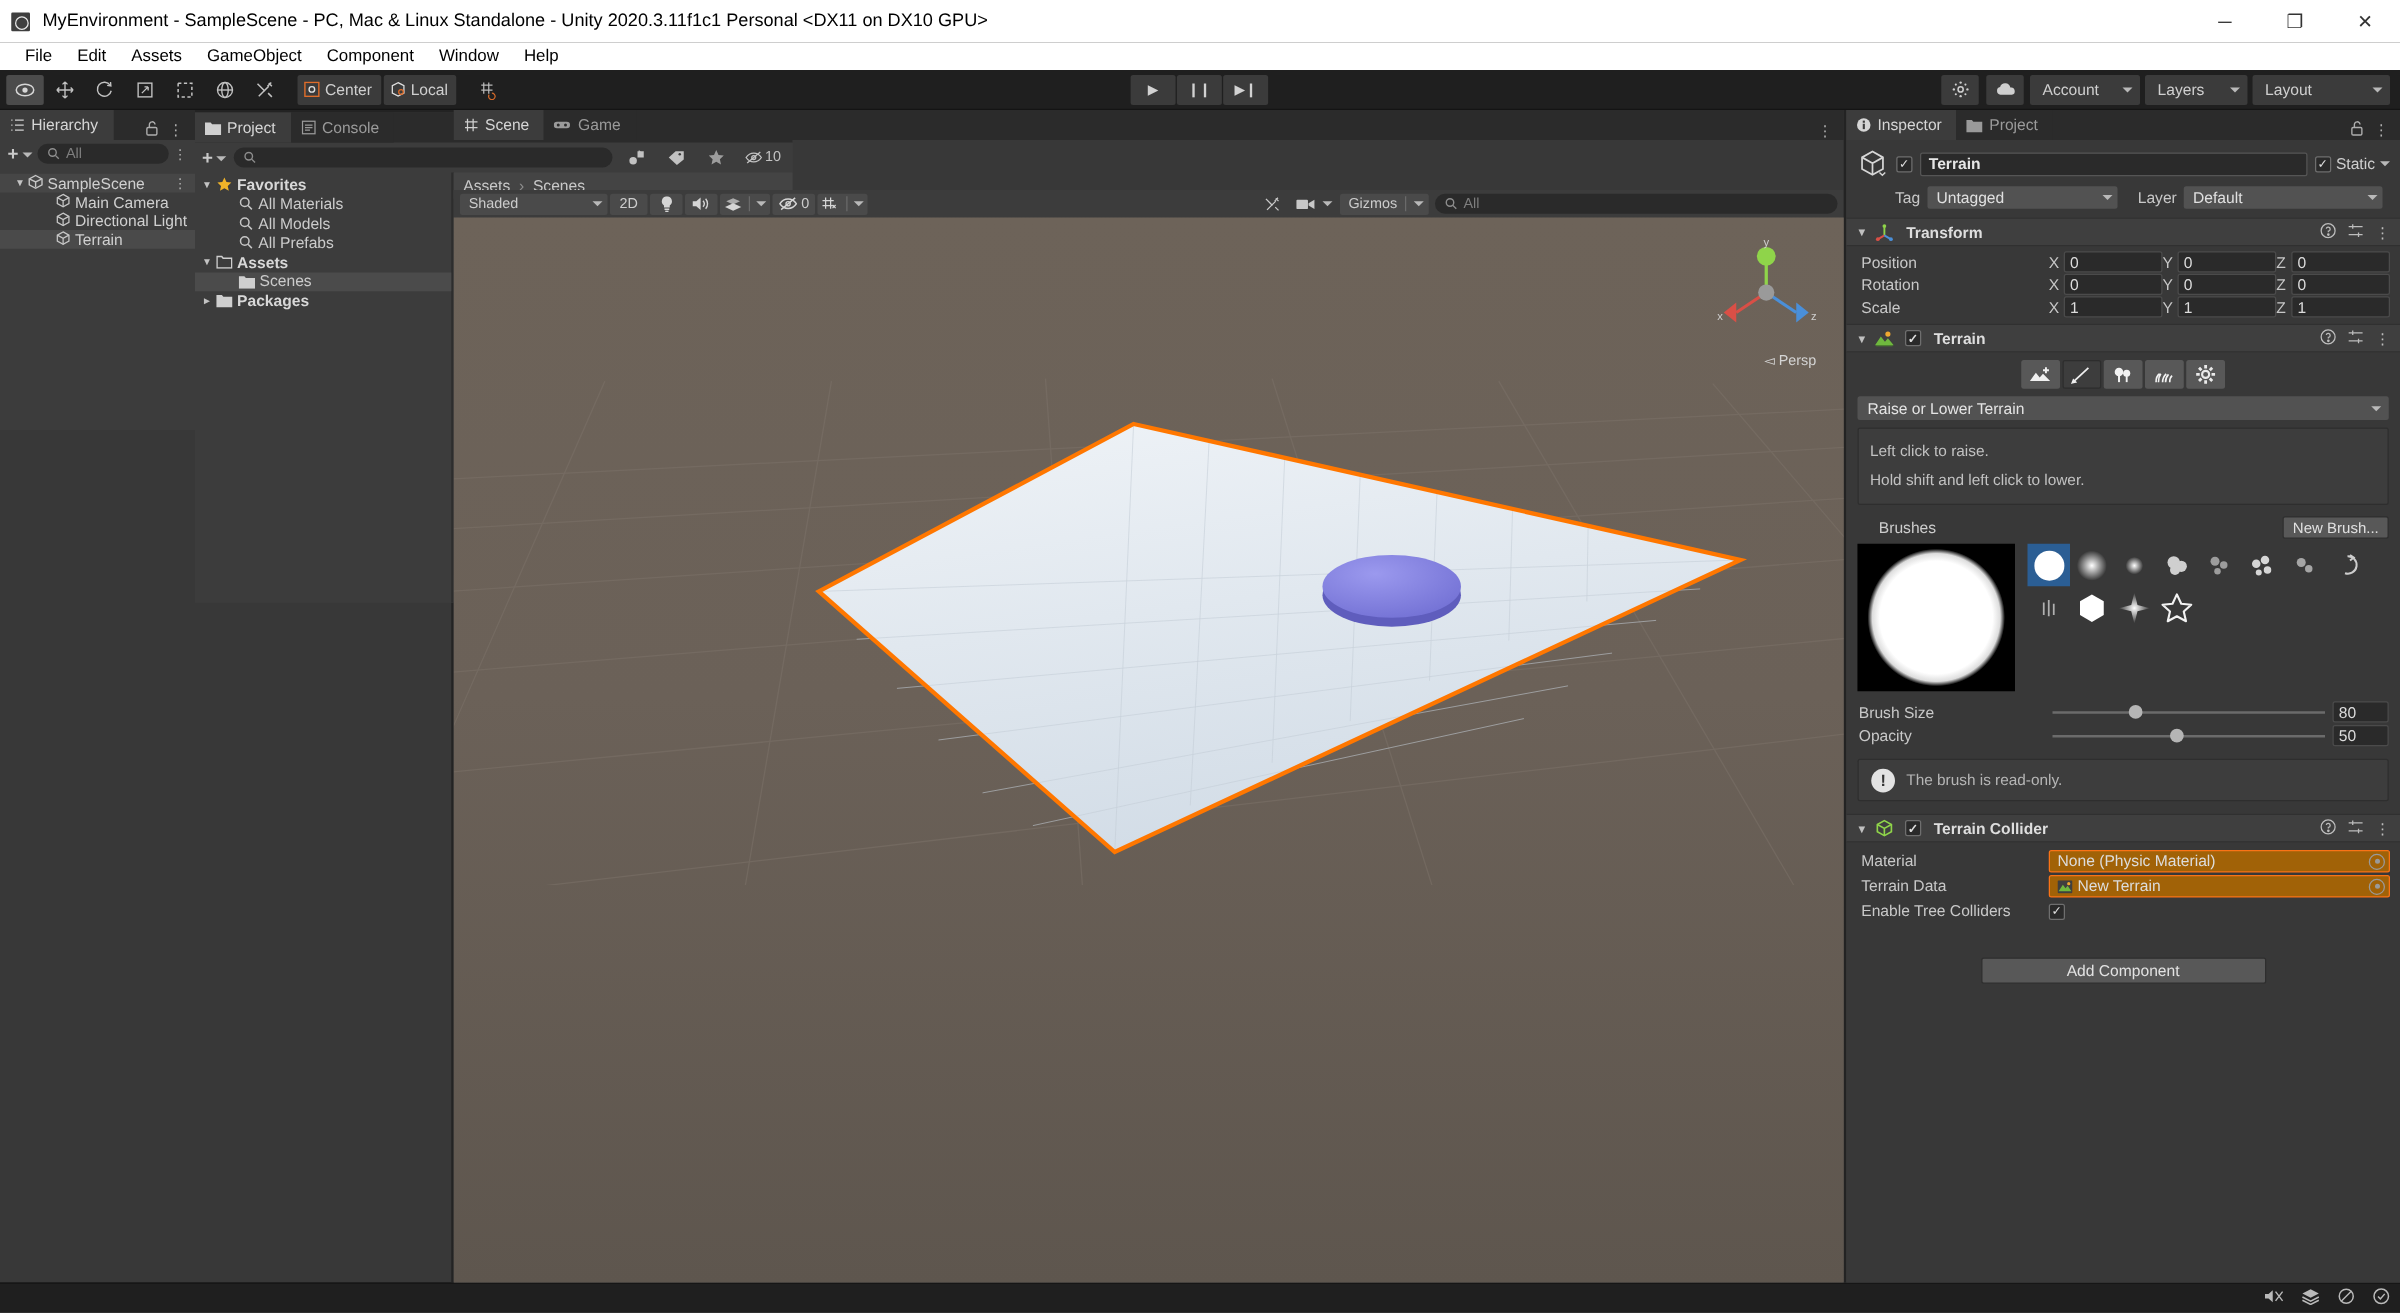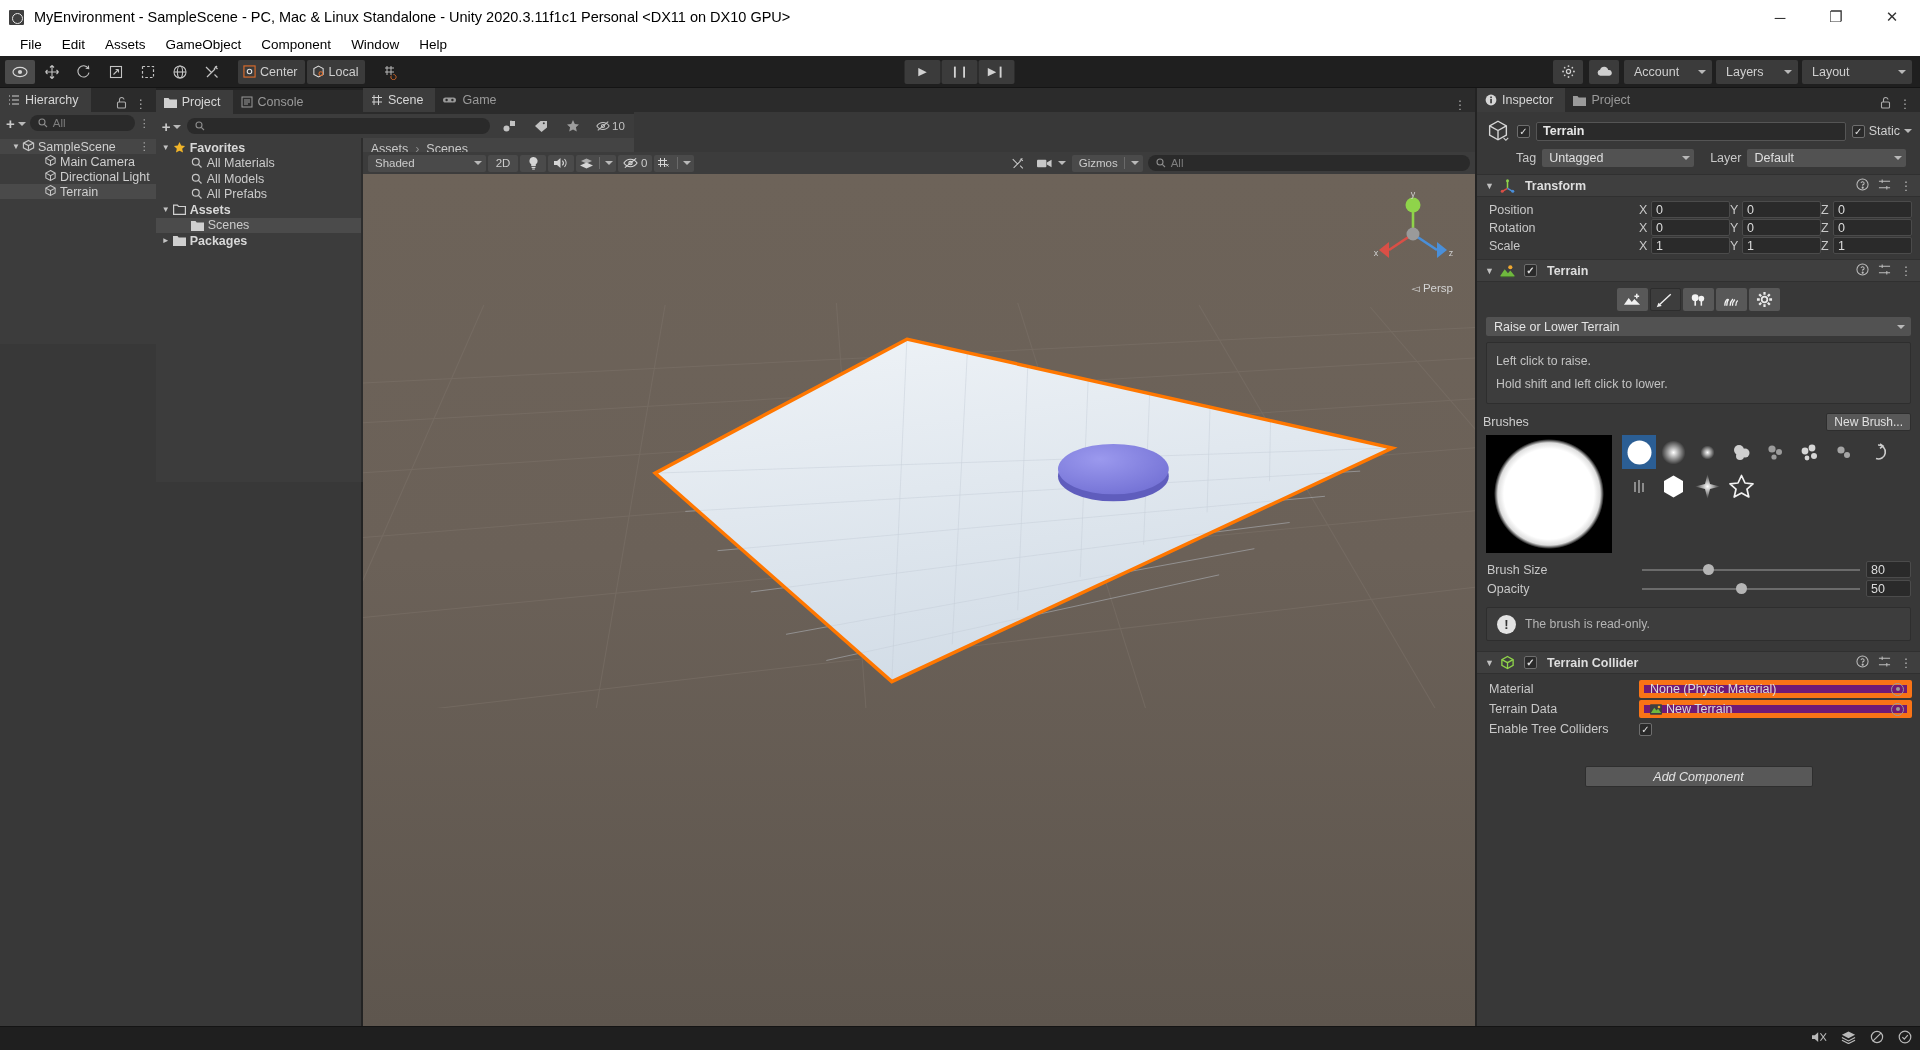--- a/index.html
+++ b/index.html
@@ -140,21 +140,21 @@
   .numfield { flex:1; height:17px; background:#2a2a2a; border:1px solid #4b4b4b; border-radius:2px;
     display:flex; align-items:center; padding:0 4px; color:#dcdcdc; font-size:12.5px; }
   .tool-tabs { display:flex; justify-content:center; gap:2px; padding:6px 0 6px 0; }
   .tool-tab { width:31px; height:23px; background:#585858; border-radius:2px; display:flex;
     align-items:center; justify-content:center; }
   .tool-tab.on { background:#3d3d3d; border:1px solid #2d2d2d; }
   .wide-drop { margin:0 9px; height:19px; background:#525252; border-radius:2px; display:flex;
     align-items:center; justify-content:space-between; padding:0 6px 0 8px; color:#e4e4e4; font-size:12.5px; }
   .helpbox { margin:6px 9px 0 9px; background:#3d3d3d; border:1px solid #2e2e2e; border-radius:2px;
     padding:7px 9px; font-size:12.3px; color:#c2c2c2; line-height:23px; }
-  .sect-lbl { padding:9px 9px 4px 6px; font-size:12.5px; color:#cdcdcd; display:flex; align-items:center; }
+  .sect-lbl { padding:9px 9px 4px 26px; font-size:12.5px; color:#cdcdcd; display:flex; align-items:center; }
   .btn-sm { margin-left:auto; height:18px; background:#585858; border:1px solid #2e2e2e; border-radius:2px;
     padding:0 7px; display:flex; align-items:center; font-size:12px; color:#e0e0e0; }
   .brush-area { display:flex; gap:10px; padding:0 9px; }
   .brush-preview { width:126px; height:118px; background:#000; flex:none; display:flex;
     align-items:center; justify-content:center; overflow:hidden; }
   .brush-grid { flex:1; display:flex; flex-wrap:wrap; align-content:flex-start; }
   .bcell { width:34px; height:34px; display:flex; align-items:center; justify-content:center; }
   .bcell.on { background:#2b5e94; }
   .slider-row { display:flex; align-items:center; height:17px; margin:2px 0; padding:0 9px 0 10px;
     font-size:12.5px; }
@@ -163,27 +163,27 @@
   .slid .track { width:100%; height:2px; background:#6b6b6b; }
   .slid .knob { position:absolute; width:11px; height:11px; border-radius:50%; background:#b5b5b5; }
   .slid-val { width:45px; height:17px; background:#2a2a2a; border:1px solid #4b4b4b; border-radius:2px;
     display:flex; align-items:center; padding:0 4px; color:#dcdcdc; font-size:12.5px; }
   .warnbox { margin:10px 9px 0 9px; background:#3d3d3d; border:1px solid #2e2e2e; border-radius:2px;
     min-height:34px; display:flex; align-items:center; gap:9px; padding:0 10px; font-size:12.3px; color:#b5b5b5; }
   .warn-ico { width:19px; height:19px; border-radius:50%; background:#e3e3e3; color:#333;
     display:flex; align-items:center; justify-content:center; font-weight:bold; font-size:13px; flex:none; }
   .obj-row { display:flex; align-items:center; height:18px; margin:2px 0; padding:0 8px 0 12px; font-size:12.5px; }
   .obj-row .lab { width:150px; color:#c8c8c8; }
-  .objfield { flex:1; height:18px; background:#701a75; border:5px solid #f97316; border-radius:2px;
+  .objfield { flex:1; height:18px; background:#a16207; border:1px solid #f97316; border-radius:2px;
     display:flex; align-items:center; padding:0 3px 0 6px; color:#dcdcdc; font-size:12.5px; gap:4px; }
   .objfield .dot { margin-left:auto; width:13px; height:13px; border-radius:50%; border:1.5px solid #9a9a9a;
     display:flex; align-items:center; justify-content:center; }
   .objfield .dot i { width:4px; height:4px; border-radius:50%; background:#9a9a9a; }
   #addcomp { margin:22px auto 0 auto; width:228px; height:21px; background:#585858; border:1px solid #2e2e2e;
-    border-radius:2px; display:flex; align-items:center; justify-content:center; font-size:12.5px; color:#e2e2e2;font-style:italic; }
+    border-radius:2px; display:flex; align-items:center; justify-content:center; font-size:12.5px; color:#e2e2e2; }
 
   
   #statusbar { height:24px; background:#1f1f1f; display:flex; align-items:center; padding:0 8px;
     border-top:1px solid #141414; }
   #statusbar .right { margin-left:auto; display:flex; align-items:center; gap:14px; color:#b9b9b9; }
 </style>
 </head>
 <body>
 
 <div id="titlebar">

